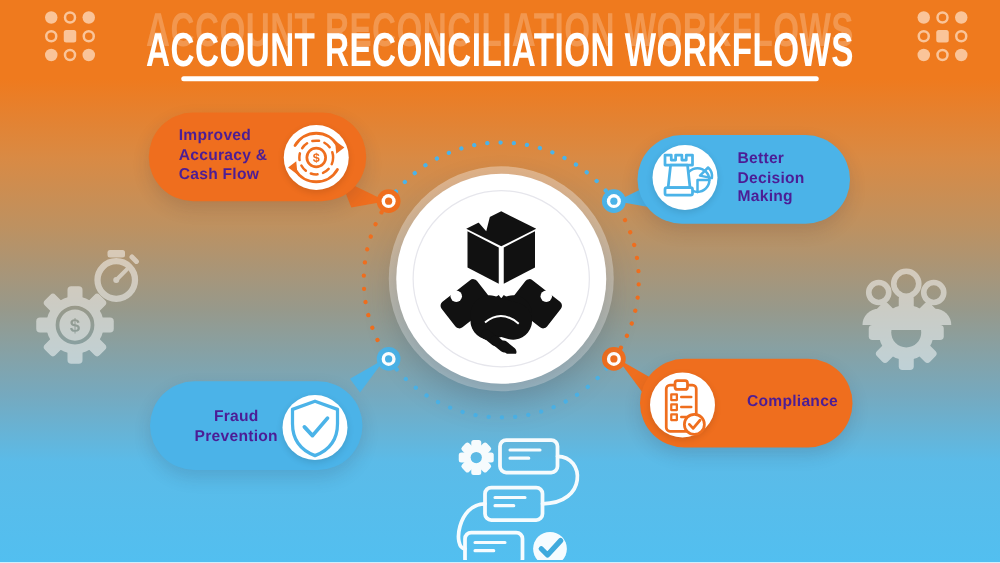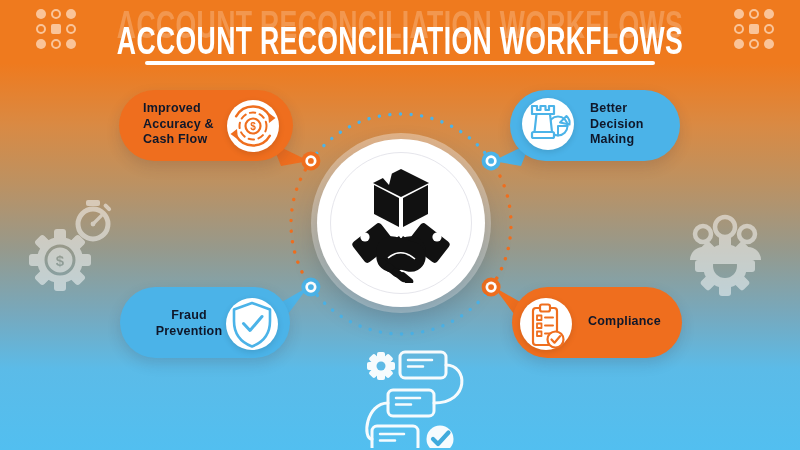--- a/index.html
+++ b/index.html
@@ -32,37 +32,37 @@
   .dots .o{border:2.5px solid rgba(255,236,220,.65);}
   .dots .s{background:rgba(255,236,220,.65);border-radius:2px;}
   
   .overlay{position:absolute;left:0;top:0;}
   .arc{fill:none;stroke-width:3.4;stroke-linecap:round;stroke-dasharray:.1 10.5;}
   .arc.blue{stroke:var(--blue);} .arc.orange{stroke:var(--orange);}
   .fill-o{fill:var(--orange);} .fill-b{fill:var(--blue);} .fill-w{fill:#fff;}
   
   .bubble{position:absolute;height:71px;border-radius:36px;
     box-shadow:0 6px 14px rgba(40,40,60,.15);}
-  .bubble.orange{background:var(--orange);} .bubble.blue{background:var(--blue);}
-  .bubble .label{position:absolute;color:#0f172a;font-weight:bold;
+  .bubble.orange{background:var(--orange);} .bubble.blue{background:var(--blue);margin-top:18px;}
+  .bubble .label{position:absolute;color:#4c1d95;font-weight:bold;
     font-size:12.5px;line-height:15.5px;letter-spacing:.2px;}
   .icon-circle{position:absolute;width:52px;height:52px;border-radius:50%;
     background:#fff;box-shadow:0 2px 6px rgba(0,0,0,.12);}
   .icon-circle svg{position:absolute;left:0;top:0;}
   .b-accuracy{left:119px;top:90px;width:174px;}
   .b-accuracy .label{left:24px;top:11px;width:90px;}
   .b-accuracy .icon-circle{left:108px;top:10px;}
   .b-decision{left:510px;top:90px;width:170px;}
   .b-decision .label{left:80px;top:11px;width:80px;}
   .b-decision .icon-circle{left:12px;top:8px;}
   .b-fraud{left:120px;top:287px;width:170px;text-align:center;}
   .b-fraud .label{left:24px;top:21px;width:90px;}
   .b-fraud .icon-circle{left:106px;top:11px;}
   .b-compliance{left:512px;top:287px;width:170px;}
-  .b-compliance .label{left:76px;top:27px;width:92px;}
+  .b-compliance .label{left:76px;top:27px;width:92px;text-align:center;}
   .b-compliance .icon-circle{left:8px;top:11px;}
   .stroke-o{stroke:var(--orange);fill:none;stroke-linecap:round;stroke-linejoin:round;}
   .stroke-b{stroke:var(--blue);fill:none;stroke-linecap:round;stroke-linejoin:round;}
   .occlude{fill:#fff;}
   
   .center-badge{position:absolute;left:317px;top:139px;width:168px;height:168px;
     border-radius:50%;background:#fff;
     box-shadow:0 12px 26px rgba(50,60,80,.28),0 0 0 6px rgba(255,255,255,.35);}
   .center-rim{position:absolute;inset:13px;border:1.5px solid #e6e6ec;border-radius:50%;}
   .center-badge svg{position:absolute;left:24px;top:24px;}

